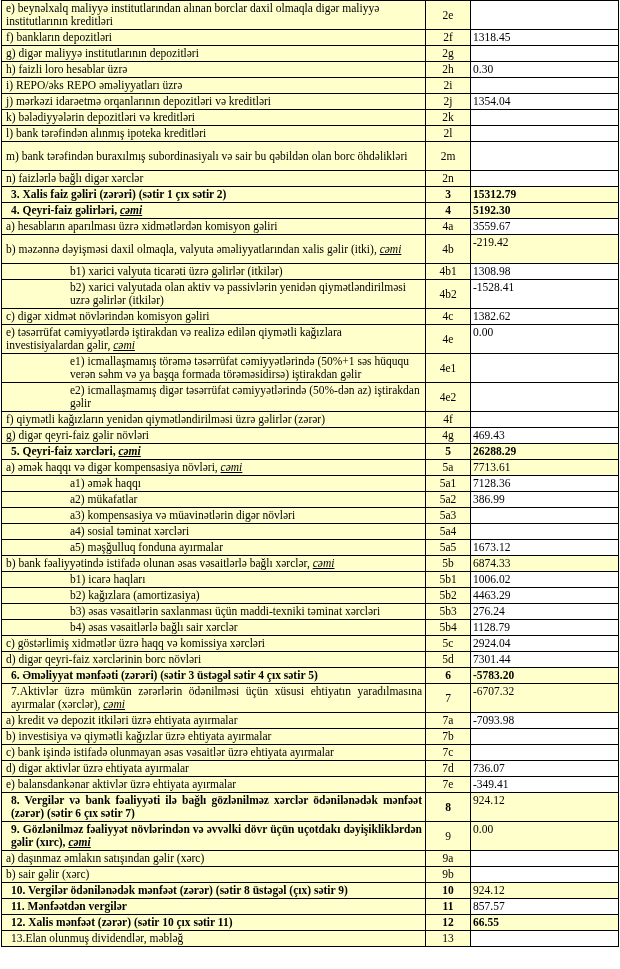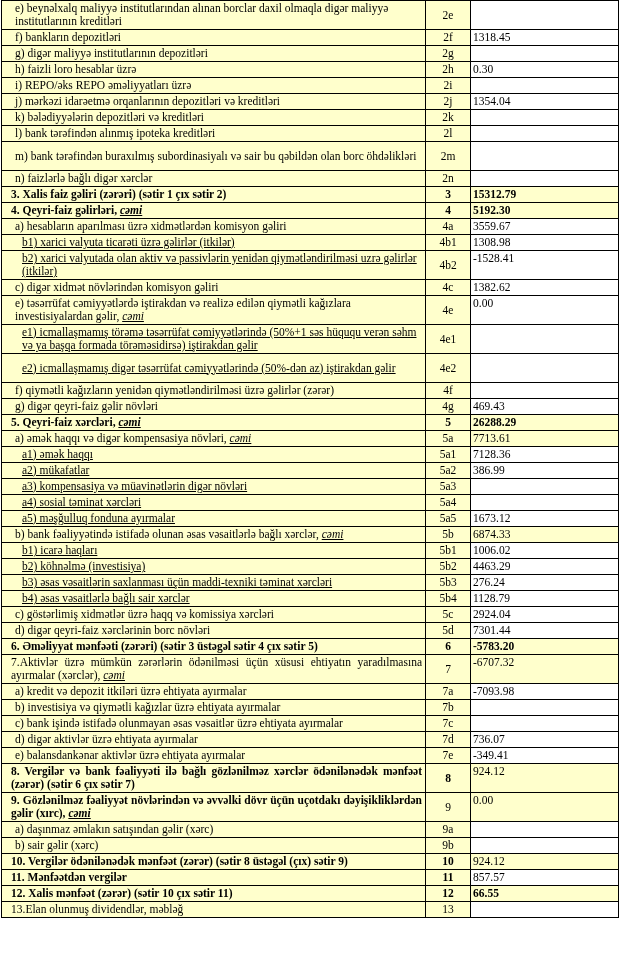--- a/index.html
+++ b/index.html
@@ -24,22 +24,22 @@
     vertical-align: middle;
     line-height: 13px;
     overflow: hidden;
   }
   td.lab {
     background: #FFFFCC;
     padding: 1px 3px 1px 3px;
     text-align: left;
   }
   td.lab.lvl0 { padding-left: 9px; }
-  td.lab.lvl1 { padding-left: 13px; margin-left: 8px; }
-  td.lab.lvl2 { padding-left: 20px; text-decoration: underline; }
+  td.lab.lvl1 { padding-left: 4px; margin-left: 8px; }
+  td.lab.lvl2 { padding-left: 68px; }
   td.lab.just { text-align: justify; margin-left: 13px; }
   td.code {
     background: #FFFFCC;
     text-align: center;
     padding: 0 2px;
   }
   td.val {
     background: #ffffff;
     text-align: left;
     padding: 1px 3px 1px 2px;
@@ -120,20 +120,25 @@
       <tr class="s">
     <td class="lab lvl0 b"><span>4. Qeyri-faiz gəlirləri, </span><span class="em">cəmi</span></td>
     <td class="code b">4</td>
     <td class="val b ybg">5192.30</td>
   </tr>
       <tr class="s">
     <td class="lab lvl1"><span>a) hesabların aparılması üzrə xidmətlərdən komisyon gəliri</span></td>
     <td class="code">4a</td>
     <td class="val">3559.67</td>
   </tr>
+      <tr class="d">
+    <td class="lab lvl1"><span>b) məzənnə dəyişməsi daxil olmaqla, valyuta əməliyyatlarından xalis gəlir (itki), </span><span class="em">cəmi</span></td>
+    <td class="code">4b</td>
+    <td class="val ybg top">-219.42</td>
+  </tr>
       <tr class="s">
     <td class="lab lvl2"><span>b1) xarici valyuta ticarəti üzrə gəlirlər (itkilər)</span></td>
     <td class="code">4b1</td>
     <td class="val">1308.98</td>
   </tr>
       <tr class="d">
     <td class="lab lvl2"><span>b2) xarici valyutada olan aktiv və passivlərin yenidən qiymətləndirilməsi uzrə gəlirlər (itkilər)</span></td>
     <td class="code">4b2</td>
     <td class="val top">-1528.41</td>
   </tr>
@@ -206,21 +211,21 @@
     <td class="lab lvl1"><span>b) bank fəaliyyətində istifadə olunan əsas vəsaitlərlə bağlı xərclər, </span><span class="em">cəmi</span></td>
     <td class="code">5b</td>
     <td class="val ybg">6874.33</td>
   </tr>
       <tr class="s">
     <td class="lab lvl2"><span>b1) icarə haqları</span></td>
     <td class="code">5b1</td>
     <td class="val">1006.02</td>
   </tr>
       <tr class="s">
-    <td class="lab lvl2"><span>b2) köhnəlmə (investisiya)</span></td>
+    <td class="lab lvl2"><span>b2) kağızlara (amortizasiya)</span></td>
     <td class="code">5b2</td>
     <td class="val">4463.29</td>
   </tr>
       <tr class="s">
     <td class="lab lvl2"><span>b3) əsas vəsaitlərin saxlanması üçün maddi-texniki təminat xərcləri</span></td>
     <td class="code">5b3</td>
     <td class="val">276.24</td>
   </tr>
       <tr class="s">
     <td class="lab lvl2"><span>b4) əsas vəsaitlərlə bağlı sair xərclər</span></td>

